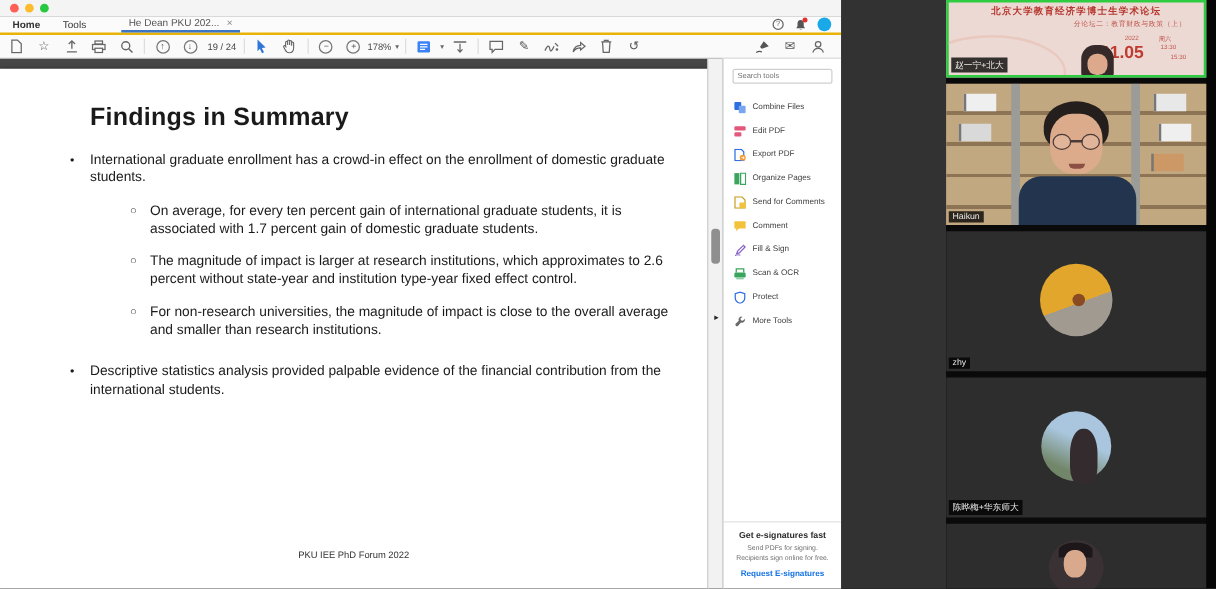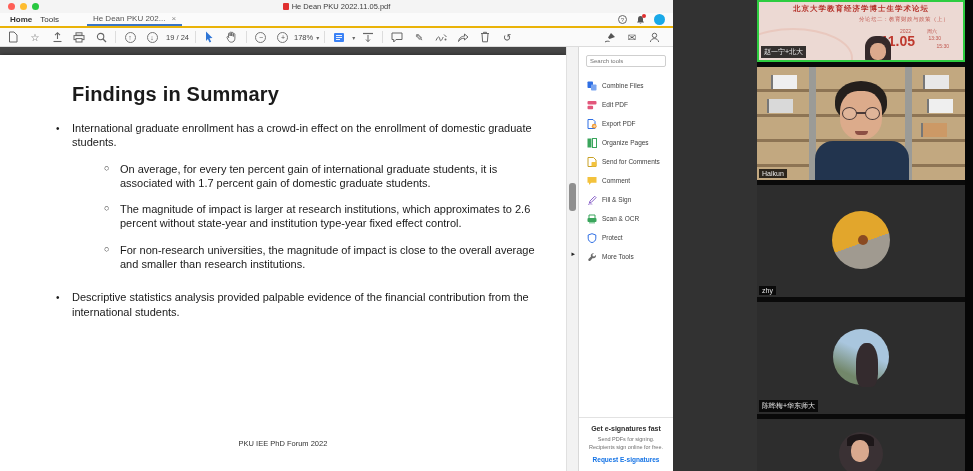--- a/index.html
+++ b/index.html
@@ -12,21 +12,21 @@
   .acrobat { position:absolute; left:0; top:0; width:673px; height:471px; background:#494949; }
 
   .titlebar { position:absolute; left:0; top:0; width:673px; height:13px; background:#f4f4f4; display:flex; align-items:center; }
   .lights { display:flex; gap:5px; margin-left:8px; }
   .light { width:7px; height:7px; border-radius:50%; }
   .light.r { background:#ff5f57; } .light.y { background:#febc2e; } .light.g { background:#28c840; }
   .wintitle { position:absolute; left:0; right:0; text-align:center; font-size:7.5px; color:#3c3c3c; display:flex; justify-content:center; align-items:center; gap:3px; }
   .pdfglyph { display:inline-block; width:6px; height:7px; background:#e02f2f; border-radius:1px; }
 
   .tabrow { position:absolute; left:0; top:13px; width:673px; height:15px; background:#fbfbfb; border-bottom:2px solid #eab308; display:flex; align-items:center; font-size:8px; color:#333; }
-  .menu-tab { margin-left:8px; cursor:default; }
+  .menu-tab { margin-left:18px; cursor:default; }
   .menu-tab.first { margin-left:10px; font-weight:bold; }
   .doc-tab { margin-left:28px; color:#555; display:flex; align-items:center; gap:6px; padding:0 6px; height:100%; border-bottom:2px solid #3b75c4; }
   .doc-tab .x { color:#888; font-size:8px; }
   .tabrow-right { margin-left:auto; margin-right:8px; display:flex; align-items:center; gap:9px; }
   .help-circ { width:9px; height:9px; border:1px solid #666; border-radius:50%; font-size:6px; color:#666; display:flex; align-items:center; justify-content:center; }
   .bell { position:relative; width:9px; height:10px; }
   .bell svg { display:block; }
   .bell .dot { position:absolute; right:-1px; top:-1px; width:4px; height:4px; background:#e02f2f; border-radius:50%; }
   .avatar-dot { width:11px; height:11px; background:#1aa9e8; border-radius:50%; }
 
@@ -131,24 +131,20 @@
 
 <div class="screen">
 
   <div class="acrobat">
 
     <div class="titlebar">
       <div class="lights">
         <span class="light r"></span>
         <span class="light y"></span>
         <span class="light g"></span>
-      </div>
-      <div class="wintitle">
-        <span class="pdfglyph"></span>
-        <span>He Dean PKU 2022.11.05.pdf</span>
       </div>
     </div>
 
     <div class="tabrow">
       <span class="menu-tab first">Home</span>
       <span class="menu-tab">Tools</span>
       <span class="doc-tab">
         <span>He Dean PKU 202...</span>
         <span class="x">×</span>
       </span>

